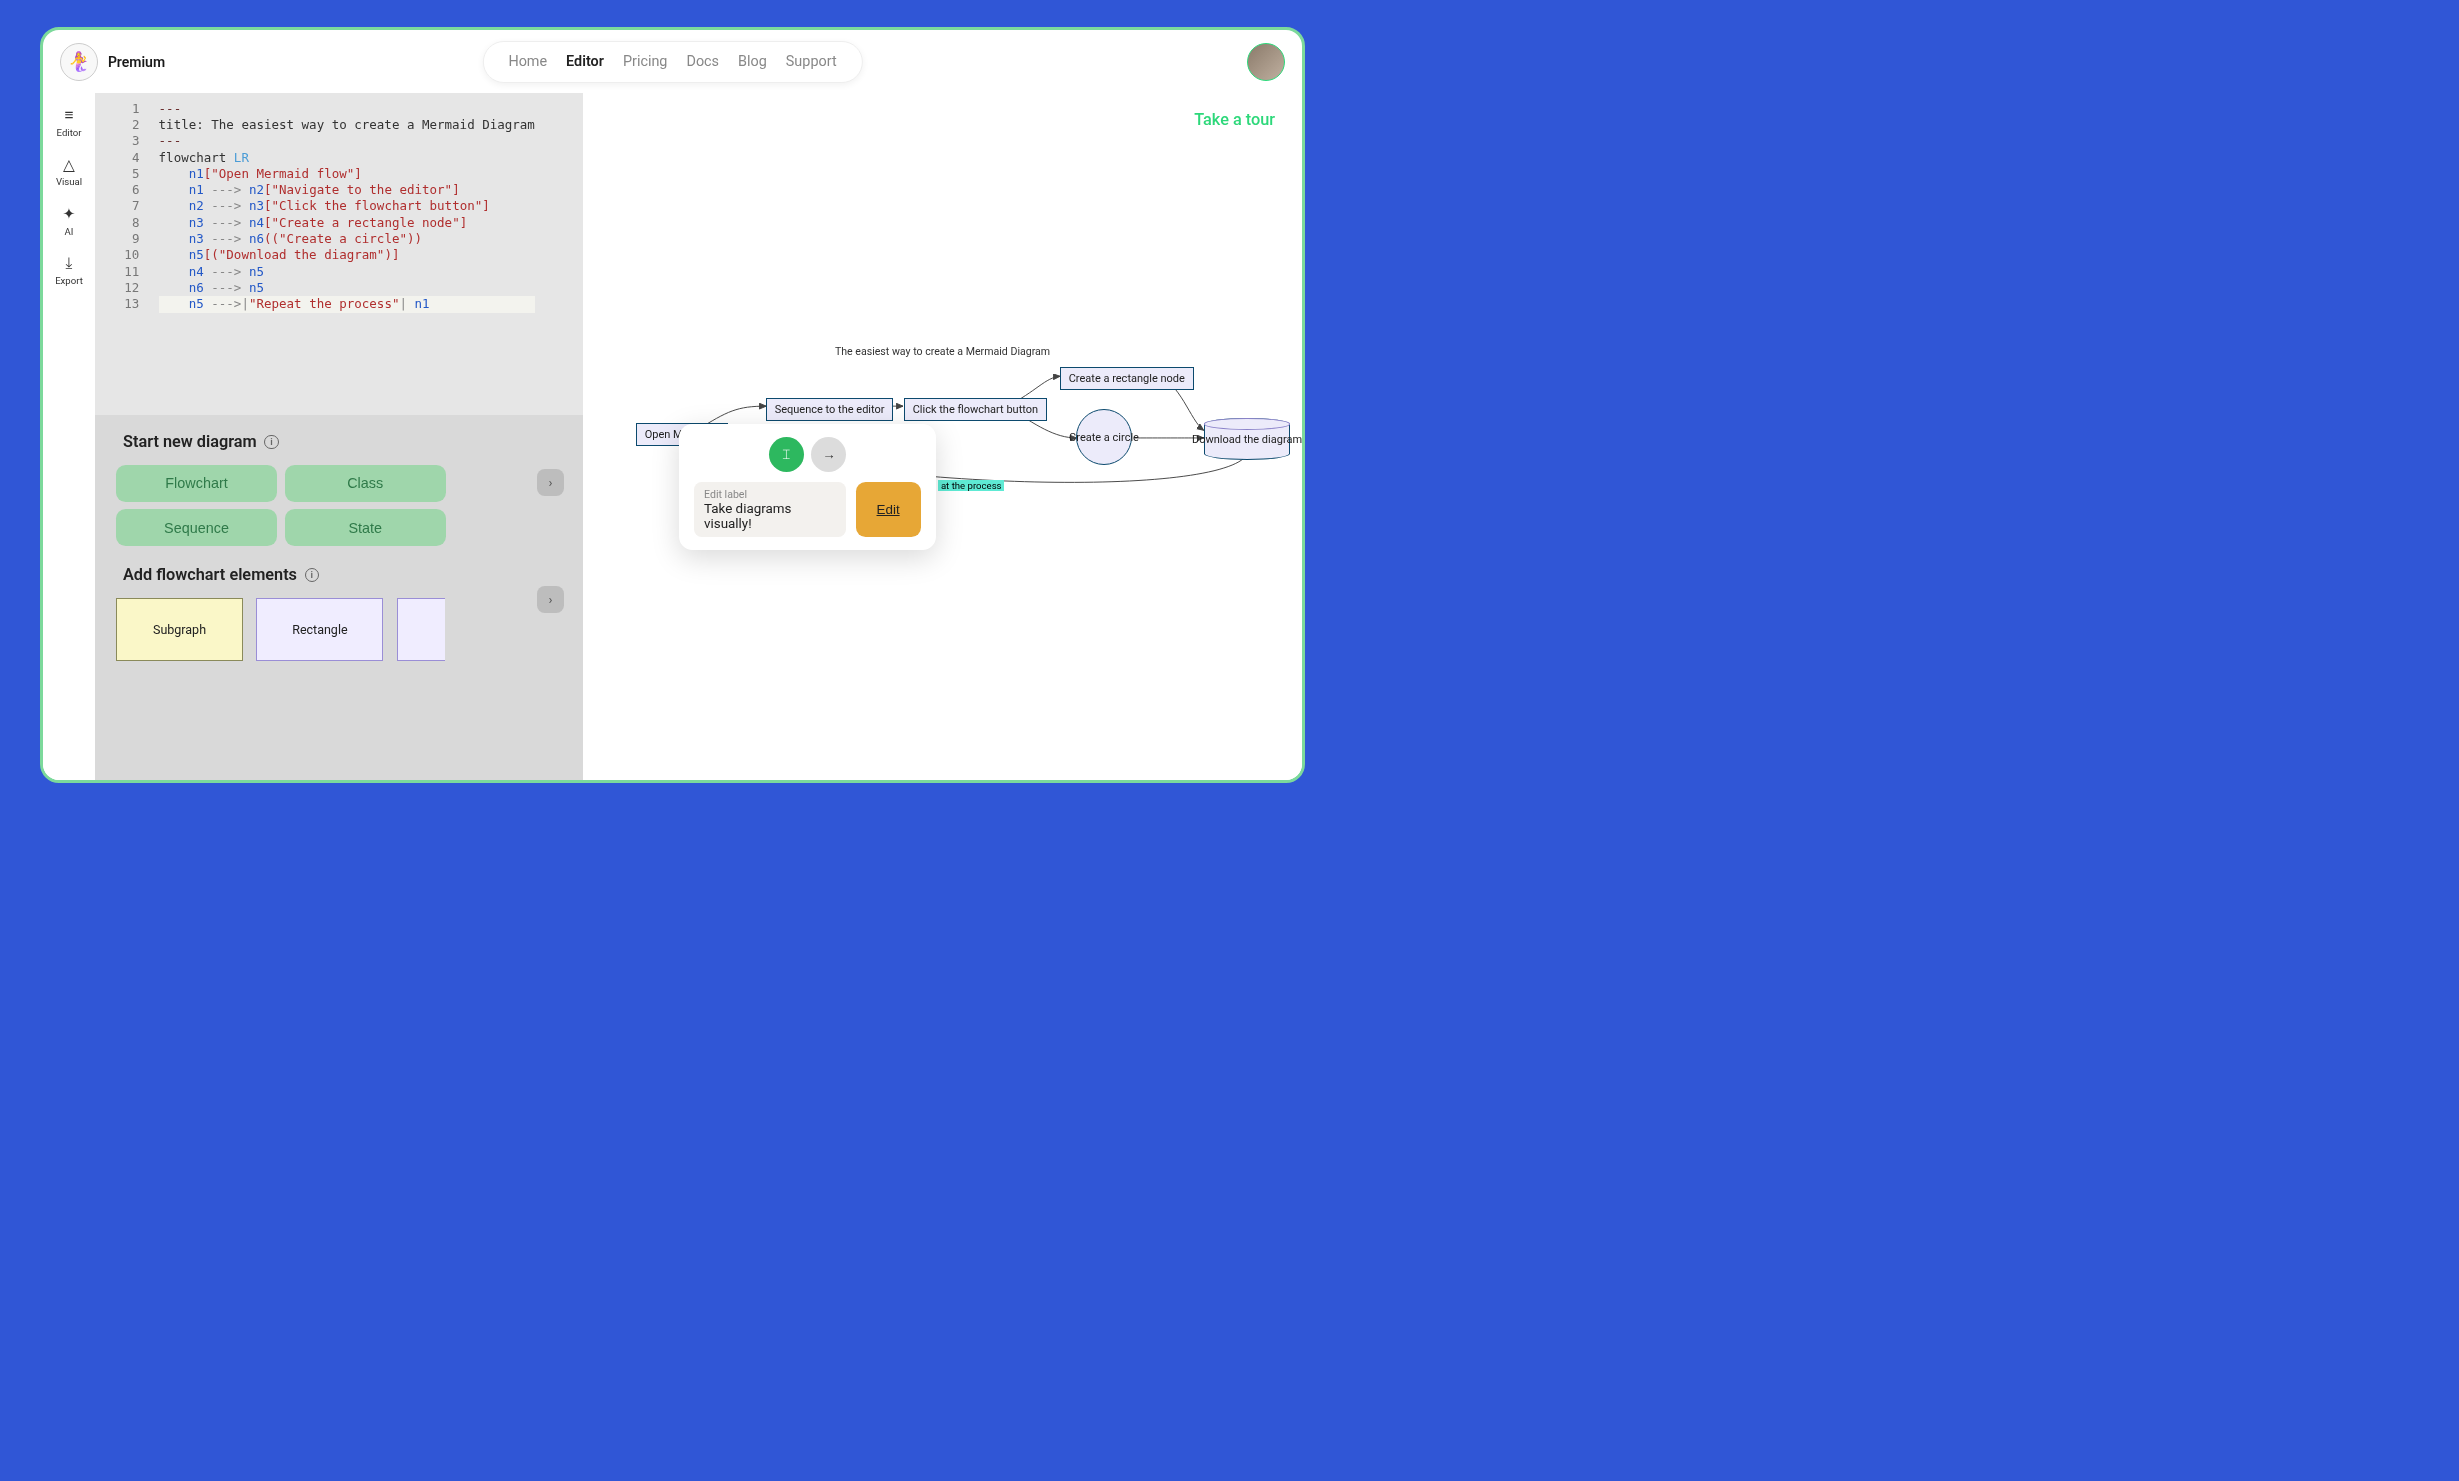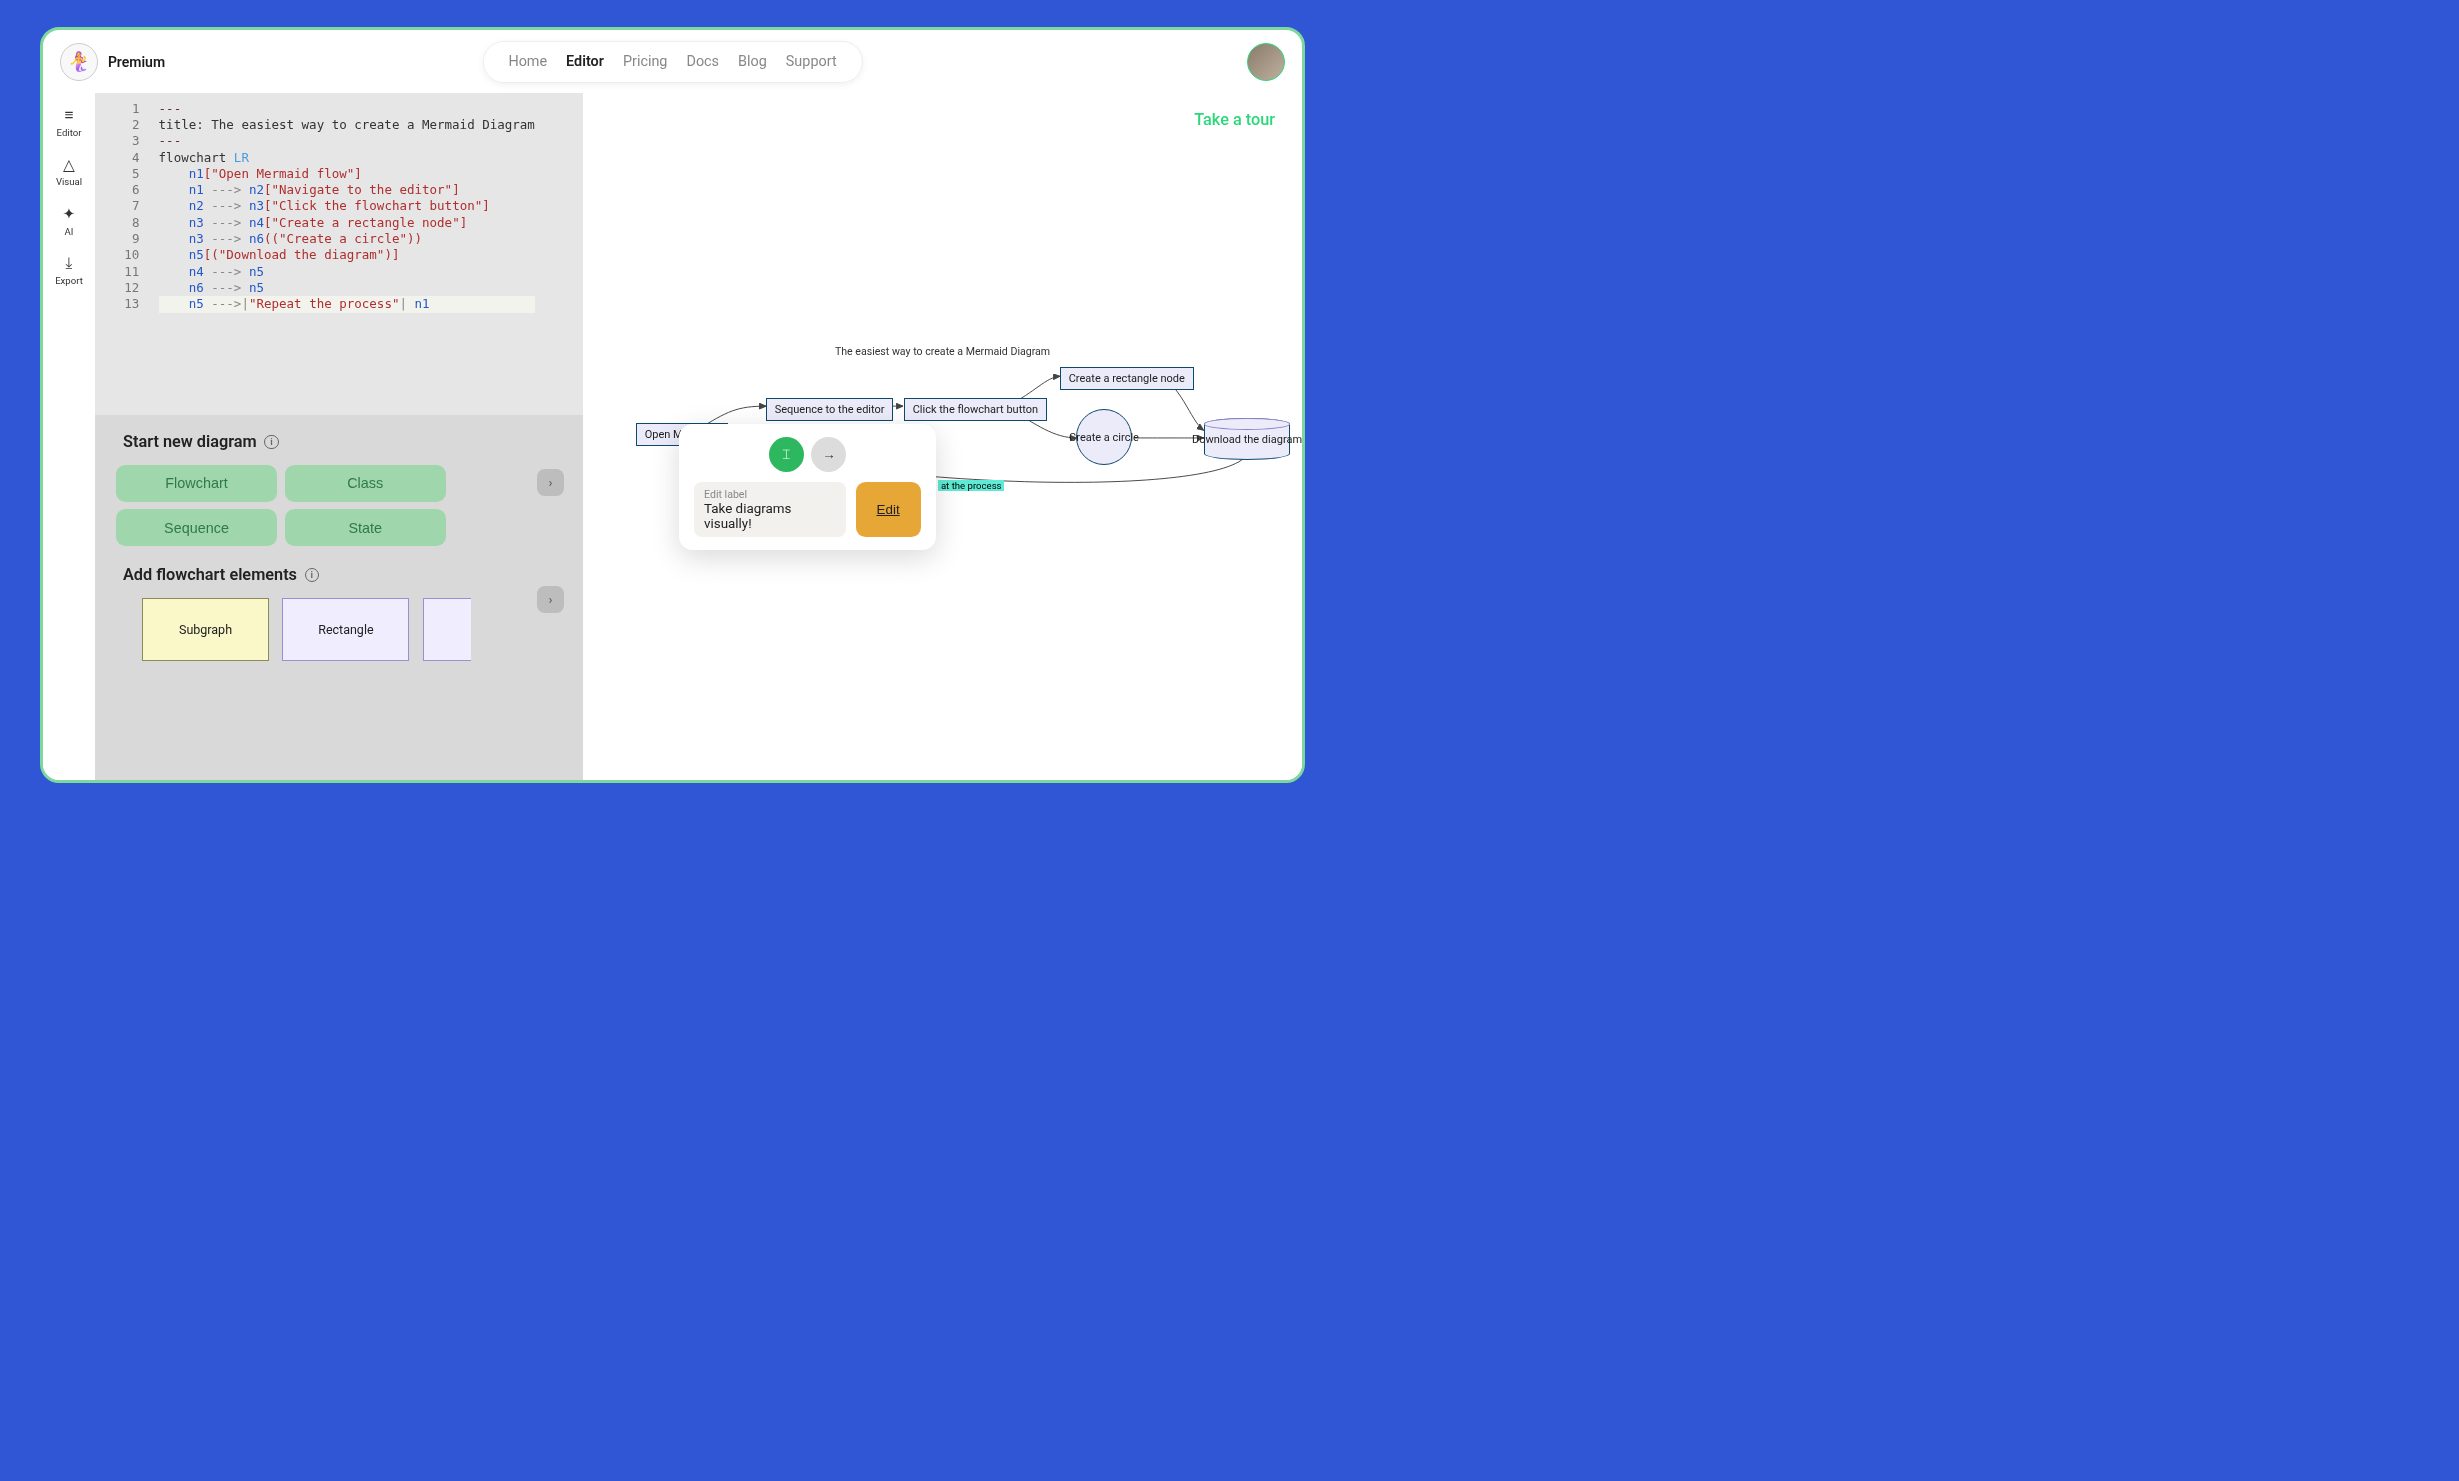--- a/index.html
+++ b/index.html
@@ -188,21 +188,20 @@
   cursor: pointer;
   font-size: 13.4px;
   color: #555;
 }
 .scroll-btn.top { right: 19px; top: 54px; }
 .scroll-btn.bot { right: 19px; top: 171px; }
 .shapes-row {
   display: flex;
   gap: 13.4px;
   margin-bottom: 15.4px;
-  margin-left: 26px;
 }
 .shape-box {
   width: 127px; height: 63px;
   display: flex; align-items: center; justify-content: center;
   font-size: 12.5px;
   color: #222;
   position: relative;
 }
 .shape-subgraph {
   background: #faf7c8;

